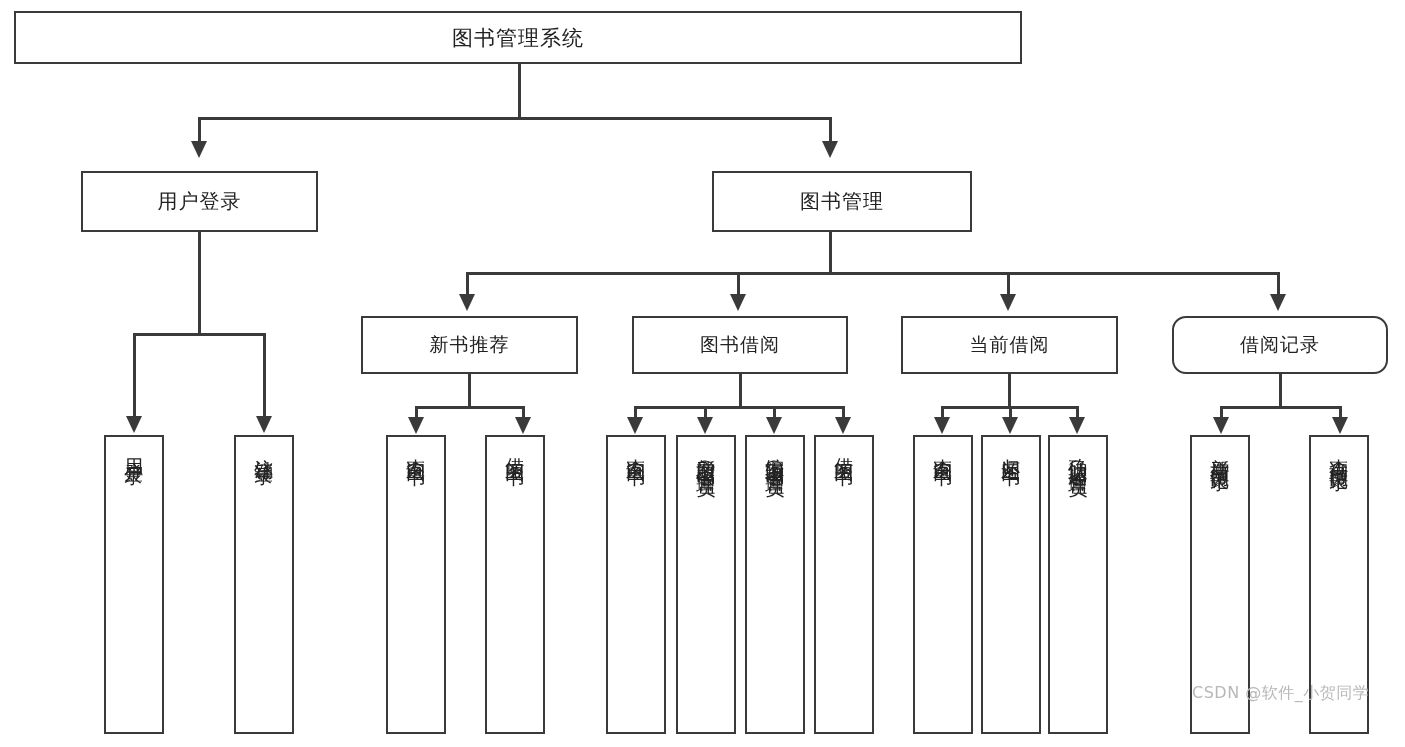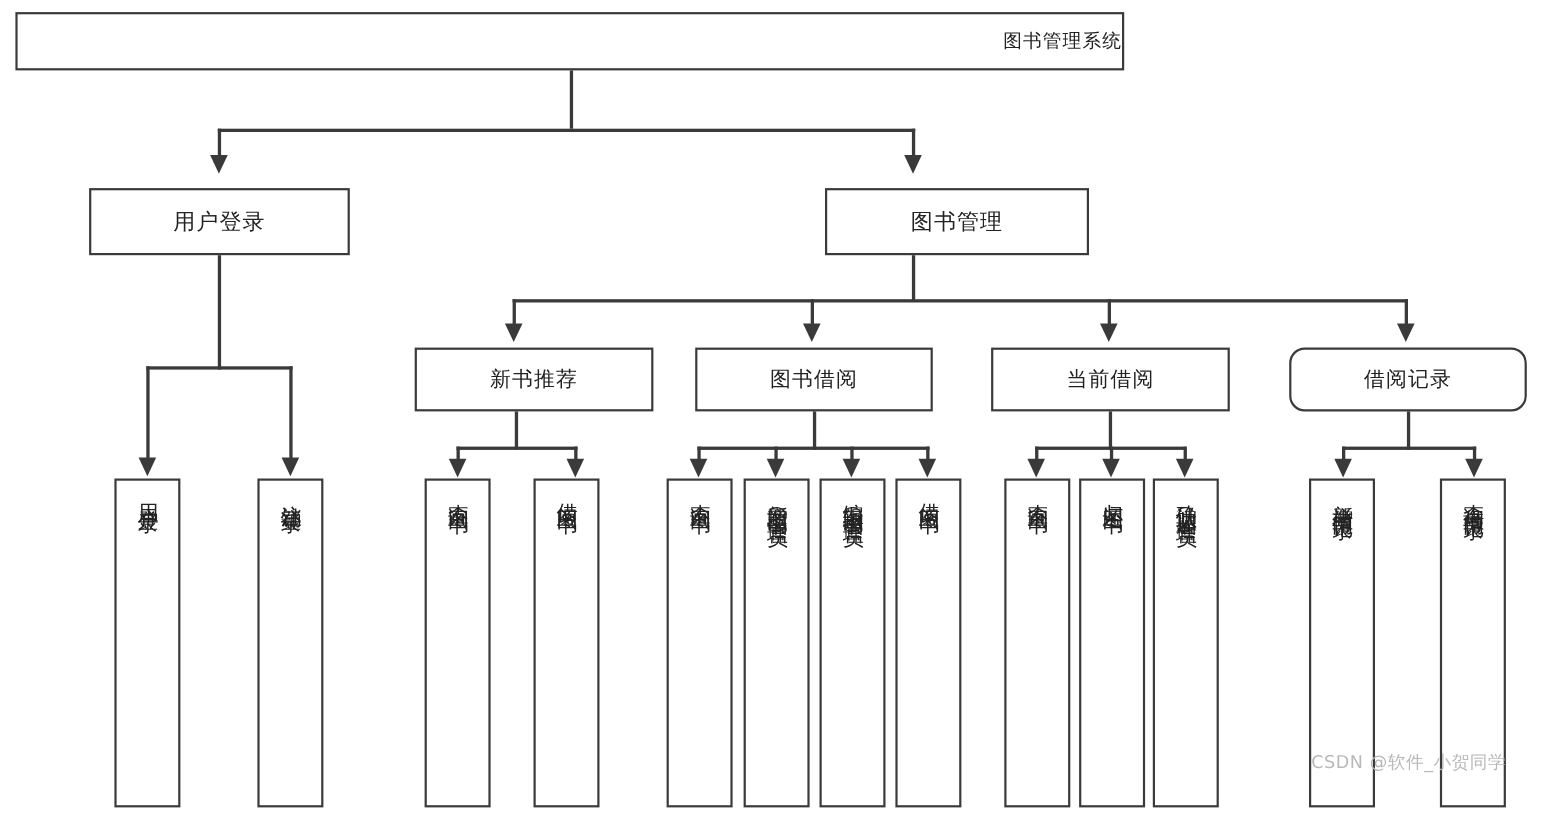--- a/index.html
+++ b/index.html
@@ -21,23 +21,22 @@
     position: absolute;
     box-sizing: border-box;
     border: 2px solid #3a3a3a;
     background: #ffffff;
     display: flex;
     align-items: center;
     justify-content: center;
     color: #222222;
   }
   .node.level-0 {
-    font-size: 17px;
+    font-size: 21px;
     letter-spacing: 1px;
-    justify-content: flex-end;
   }
   .node.level-1 {
     font-size: 20px;
     letter-spacing: 1px;
   }
   .node.level-2 {
     font-size: 19px;
     letter-spacing: 1px;
   }
   .node.leaf {
@@ -93,21 +92,21 @@
   <div class="edge v" style="left:518px; top:64px; width:3px; height:53px;"></div>
   <div class="edge h" style="left:198px; top:117px; width:634px; height:3px;"></div>
   <div class="edge v" style="left:198px; top:117px; width:3px; height:27px;"></div>
   <div class="arrow" style="left:191px; top:141px;"></div>
   <div class="edge v" style="left:829px; top:117px; width:3px; height:27px;"></div>
   <div class="arrow" style="left:822px; top:141px;"></div>
 
   <div class="node level-1" style="left:81px; top:171px; width:237px; height:61px;">
     <span class="htext">用户登录</span>
   </div>
-  <div class="node level-1" style="left:712px; top:171px; width:240px; height:61px;margin-left:38px;">
+  <div class="node level-1" style="left:712px; top:171px; width:260px; height:61px;">
     <span class="htext">图书管理</span>
   </div>
 
   <div class="edge v" style="left:198px; top:232px; width:3px; height:104px;"></div>
   <div class="edge h" style="left:133px; top:333px; width:133px; height:3px;"></div>
   <div class="edge v" style="left:133px; top:333px; width:3px; height:85px;"></div>
   <div class="arrow" style="left:126px; top:416px;"></div>
   <div class="edge v" style="left:263px; top:333px; width:3px; height:85px;"></div>
   <div class="arrow" style="left:256px; top:416px;"></div>
 
@@ -115,21 +114,21 @@
   <div class="edge h" style="left:466px; top:272px; width:814px; height:3px;"></div>
   <div class="edge v" style="left:466px; top:272px; width:3px; height:24px;"></div>
   <div class="arrow" style="left:459px; top:294px;"></div>
   <div class="edge v" style="left:737px; top:272px; width:3px; height:24px;"></div>
   <div class="arrow" style="left:730px; top:294px;"></div>
   <div class="edge v" style="left:1007px; top:272px; width:3px; height:24px;"></div>
   <div class="arrow" style="left:1000px; top:294px;"></div>
   <div class="edge v" style="left:1277px; top:272px; width:3px; height:24px;"></div>
   <div class="arrow" style="left:1270px; top:294px;"></div>
 
-  <div class="node level-2" style="left:361px; top:316px; width:217px; height:58px;margin-left:16px;">
+  <div class="node level-2" style="left:361px; top:316px; width:217px; height:58px;">
     <span class="htext">新书推荐</span>
   </div>
   <div class="node level-2" style="left:632px; top:316px; width:216px; height:58px;">
     <span class="htext">图书借阅</span>
   </div>
   <div class="node level-2" style="left:901px; top:316px; width:217px; height:58px;">
     <span class="htext">当前借阅</span>
   </div>
   <div class="node level-2" style="left:1172px; top:316px; width:216px; height:58px;border-radius:14px;">
     <span class="htext">借阅记录</span>

